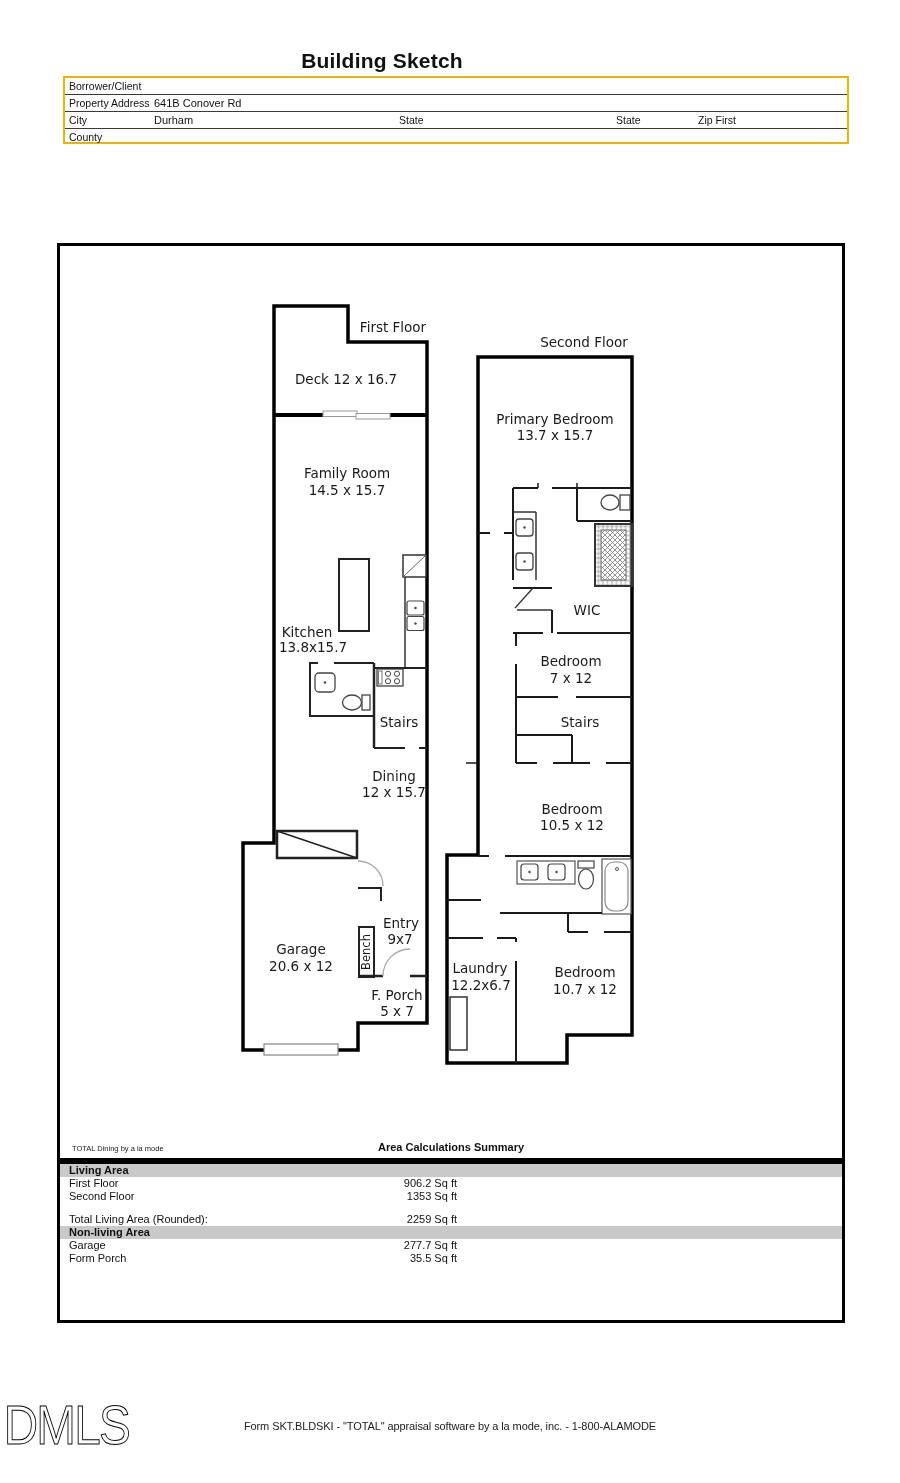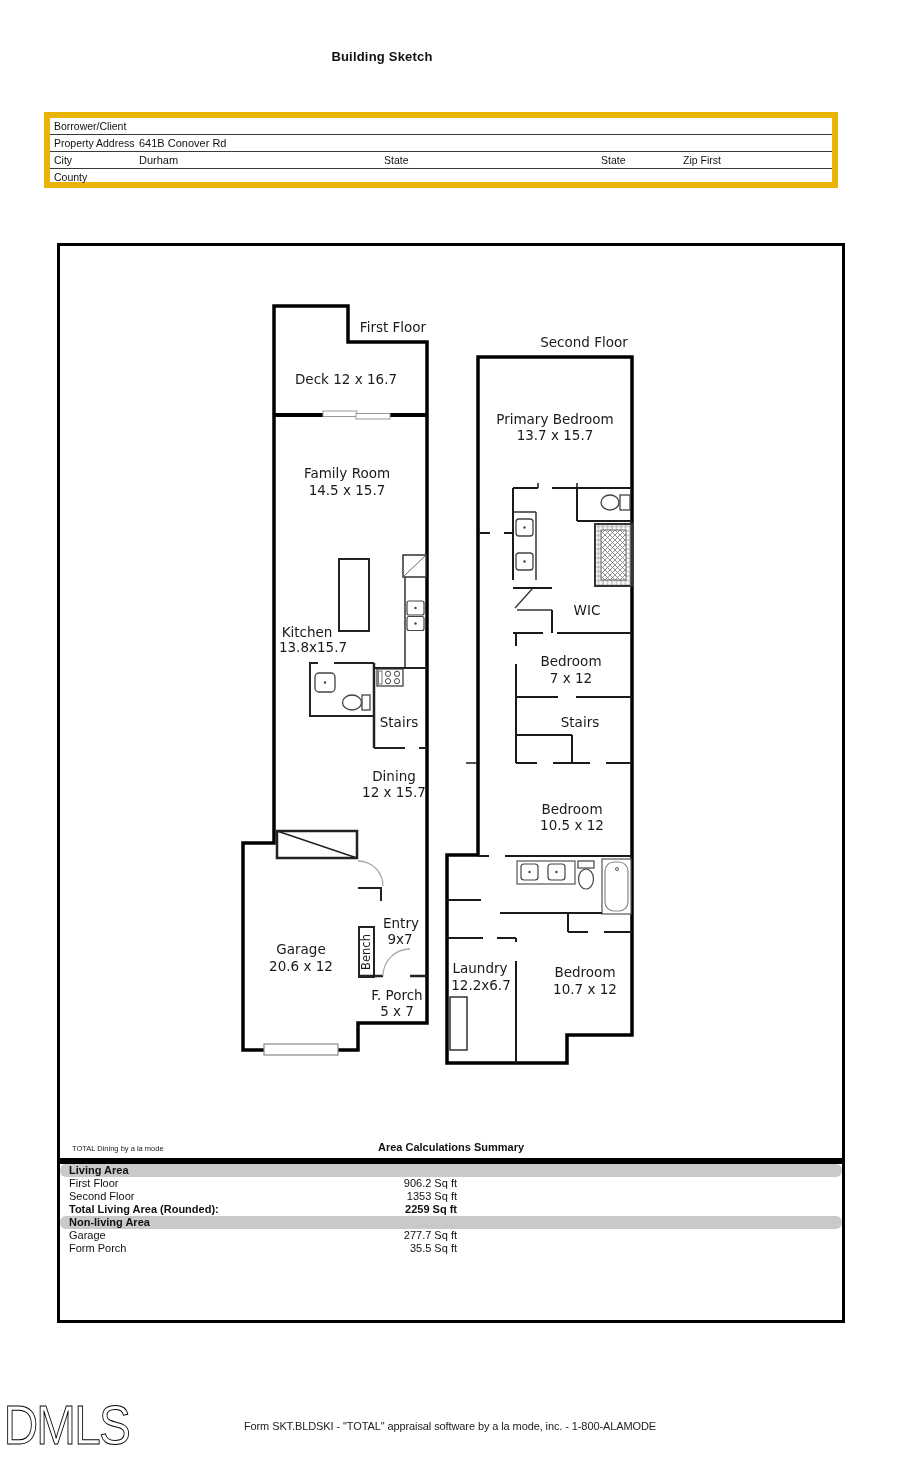--- a/index.html
+++ b/index.html
@@ -1,41 +1,41 @@
 <!DOCTYPE html>
 <html><head>
 <meta charset="utf-8">
 <style>
   html,body{margin:0;padding:0;background:#fff;}
   .page{position:relative;width:900px;height:1483px;background:#fff;overflow:hidden;
         font-family:"Liberation Sans",sans-serif;color:#111;}
   .title{position:absolute;top:49px;left:0;width:764px;text-align:center;
-         font-size:13px;font-weight:bold;letter-spacing:.2px;}
-  
-  .form-box{position:absolute;left:44px;top:76px;width:782px;height:64px;border:6px solid #eab308;margin-top:36px;}
+         font-size:21px;font-weight:bold;letter-spacing:.2px;}
+  
+  .form-box{position:absolute;left:63px;top:76px;width:782px;height:64px;border:2px solid #eab308;}
   .frow{position:relative;height:16px;border-bottom:1px solid #3a3a3a;font-size:10.5px;line-height:16px;}
   .frow:last-child{border-bottom:none;}
   .flab{position:absolute;top:0;left:4px;}
   .fval{position:absolute;top:0;font-size:11px;}
   
   .sketch-box{position:absolute;left:57px;top:243px;width:782px;height:1074px;border:3px solid #000;}
   svg.plan{position:absolute;left:0;top:0;}
   svg.plan text{font-family:"DejaVu Sans","Liberation Sans",sans-serif;font-size:13.5px;fill:#1a1a1a;}
   svg.plan text.small{font-size:11.5px;}
   
   .summary{position:absolute;left:0;right:0;top:893px;font-size:11px;}
   .sum-head{position:relative;height:19px;}
   .watermark{position:absolute;left:12px;top:5px;font-size:7.5px;color:#222;}
   .sum-title{position:absolute;left:0;width:100%;top:2px;text-align:center;font-weight:bold;font-size:11px;}
   .divider{height:6px;background:#000;}
-  .sbar{height:13px;background:#c9c9c9;font-weight:bold;line-height:13px;padding-left:9px;border-radius:6px;}
+  .sbar{height:13px;background:#c9c9c9;font-weight:bold;line-height:13px;padding-left:9px;}
   .srow{position:relative;height:13px;line-height:13px;}
   .sl{position:absolute;left:9px;top:0;}
   .sv{position:absolute;left:9px;top:0;width:388px;text-align:right;}
-  .bold{font-weight:bold;}
+  .bold{font-weight:normal;margin-top:10px;}
   
   .dmls{position:absolute;left:2px;top:1392px;}
   .footer-text{position:absolute;top:1420px;left:0;width:900px;text-align:center;
                font-size:11px;color:#222;letter-spacing:-.1px;}
 </style>
 </head>
 <body>
 
 <div class="page">
 

